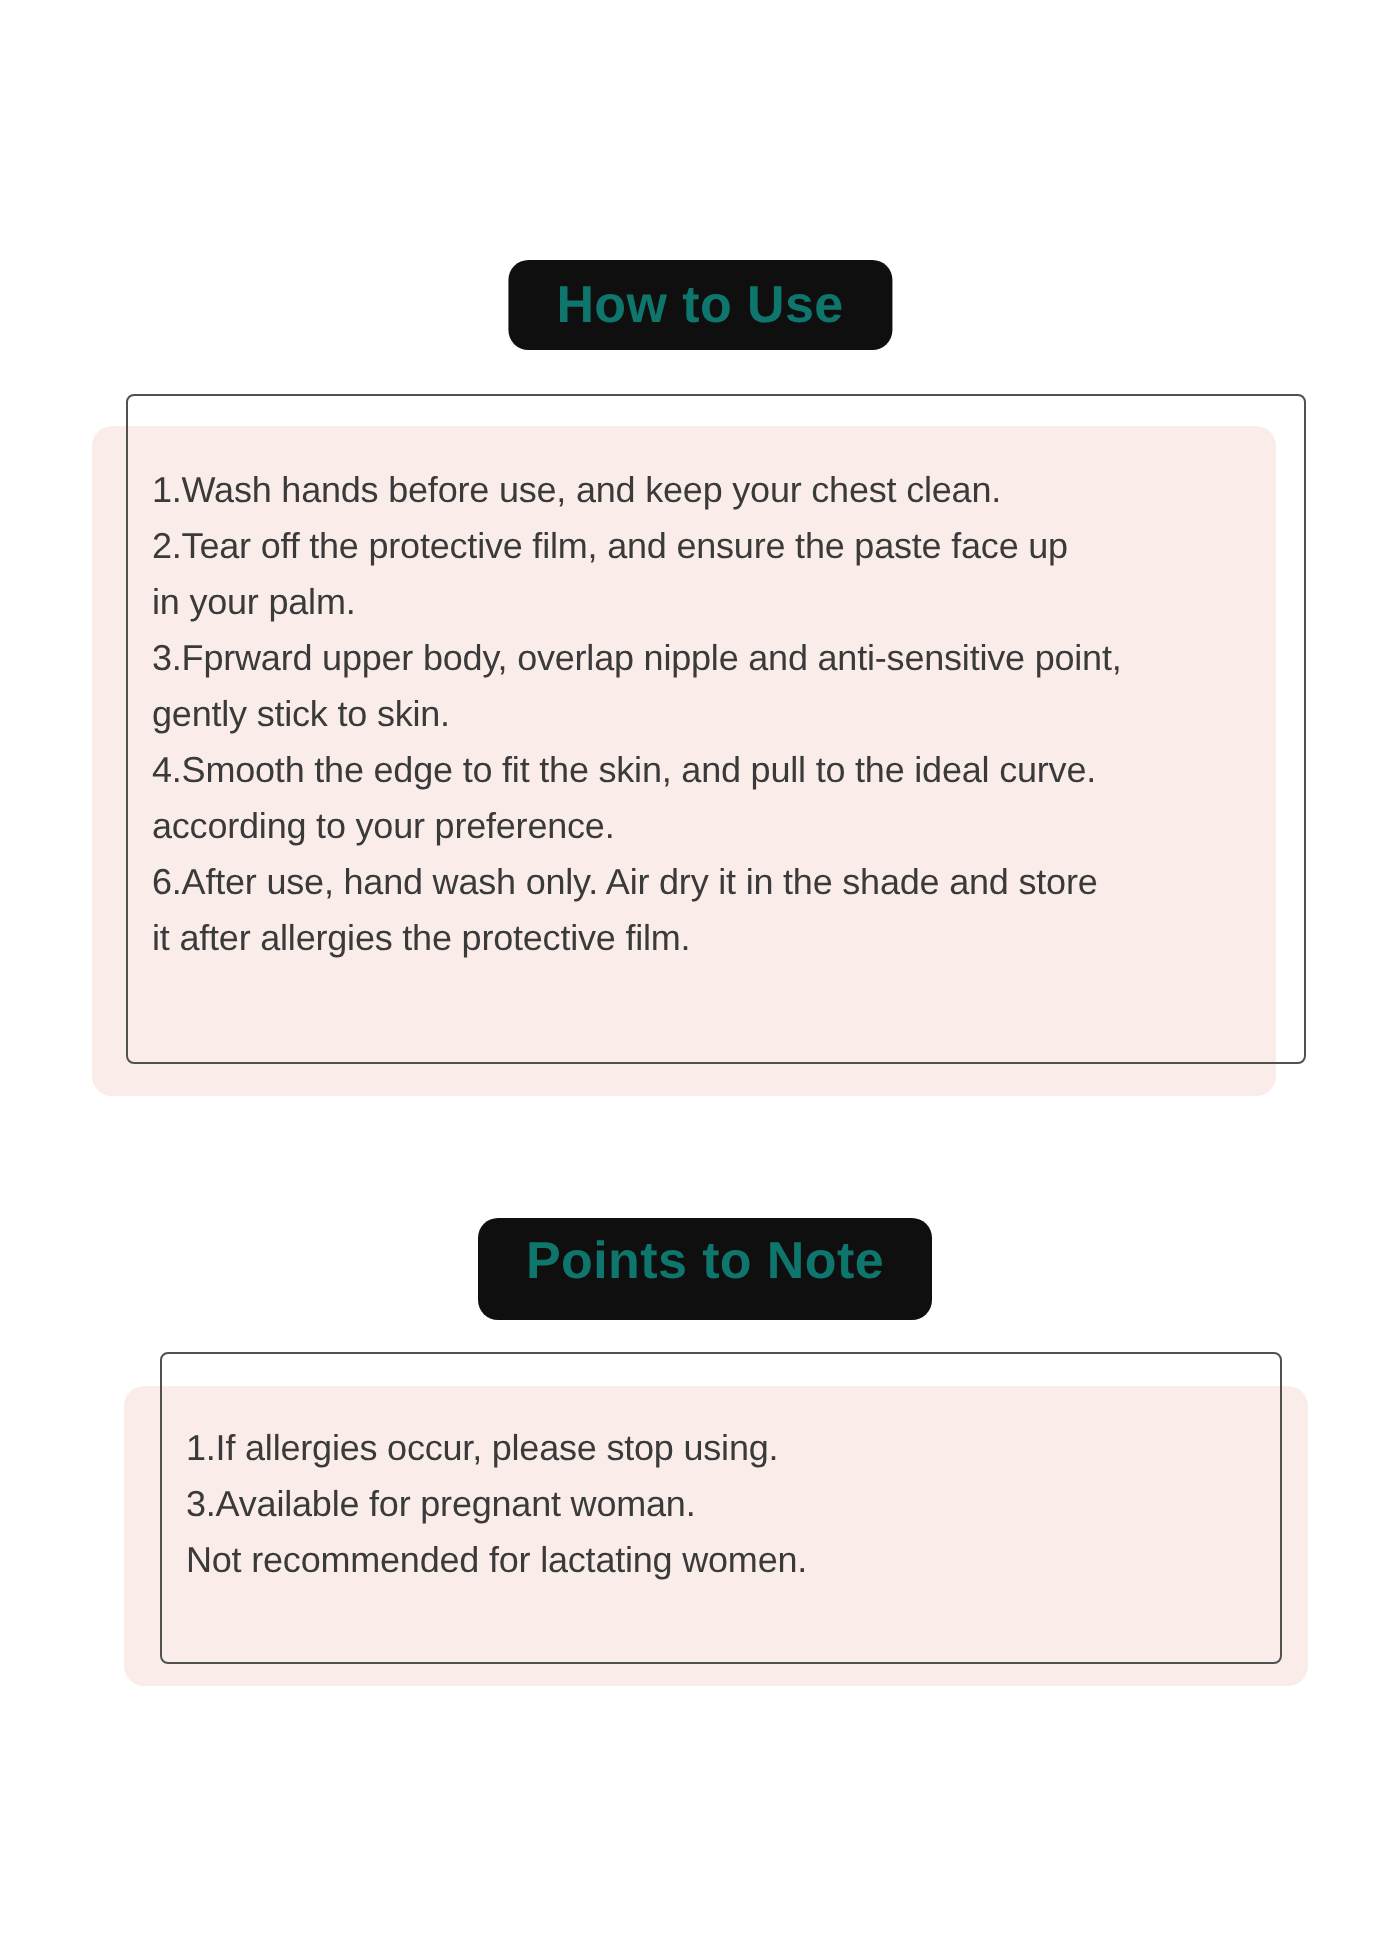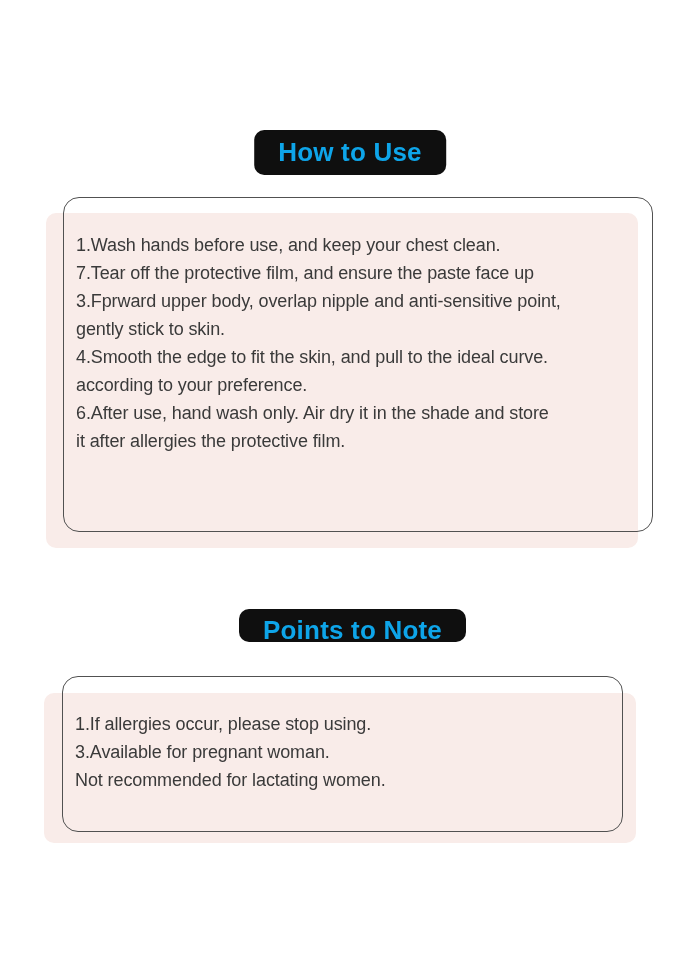--- a/index.html
+++ b/index.html
@@ -10,53 +10,53 @@
   body {
     width: 700px;
     height: 980px;
     position: relative;
     font-family: "Liberation Sans", sans-serif;
     overflow: hidden;
   }
   .badge {
     position: absolute;
     background: #0f0f0f;
-    color: #0ea5e9;
+    color: #0f766e;
     font-size: 26px;
     font-weight: 600;
     height: 45px;
     line-height: 45px;
     padding: 0 24px;
     border-radius: 10px;
     white-space: nowrap;
     letter-spacing: 0.2px;
   }
   .badge-1 {
     top: 130px;
     left: 50%;
     transform: translateX(-50%);
   }
   .badge-2 {
     top: 609px;
     left: 239px;
-    height: 33px;
+    height: 51px;
     line-height: 43px;
     text-align: right;
   }
   .panel-wrap {
     position: absolute;
   }
   .panel-wrap-1 {
     left: 63px;
     top: 197px;
     width: 590px;
     height: 335px;
   }
   .panel-wrap-2 {
-    left: 62px;
+    left: 80px;
     top: 676px;
     width: 561px;
     height: 156px;
   }
   .backdrop {
     position: absolute;
     background: #f9ece9;
     border-radius: 10px;
   }
   .backdrop-1 {
@@ -69,41 +69,42 @@
     left: -18px;
     top: 17px;
     width: 592px;
     height: 150px;
   }
   .panel {
     position: absolute;
     inset: 0;
     box-sizing: border-box;
     border: 1.5px solid #515151;
-    border-radius: 16px;
+    border-radius: 4px;
     padding: 33px 6px 0 12px;
   }
   .line {
     font-size: 18px;
     line-height: 28px;
     color: #3a3a3a;
     letter-spacing: -0.1px;
     white-space: nowrap;
   }
 </style>
 </head>
 <body>
 
 <div class="badge badge-1">How to Use</div>
 
 <div class="panel-wrap panel-wrap-1">
   <div class="backdrop backdrop-1"></div>
   <div class="panel">
     <div class="line">1.Wash hands before use, and keep your chest clean.</div>
-    <div class="line">7.Tear off the protective film, and ensure the paste face up</div>
+    <div class="line">2.Tear off the protective film, and ensure the paste face up</div>
+    <div class="line">in your palm.</div>
     <div class="line">3.Fprward upper body, overlap nipple and anti-sensitive point,</div>
     <div class="line">gently stick to skin.</div>
     <div class="line">4.Smooth the edge to fit the skin, and pull to the ideal curve.</div>
     <div class="line">according to your preference.</div>
     <div class="line">6.After use, hand wash only. Air dry it in the shade and store</div>
     <div class="line">it after allergies the protective film.</div>
   </div>
 </div>
 
 <div class="badge badge-2">Points to Note</div>

